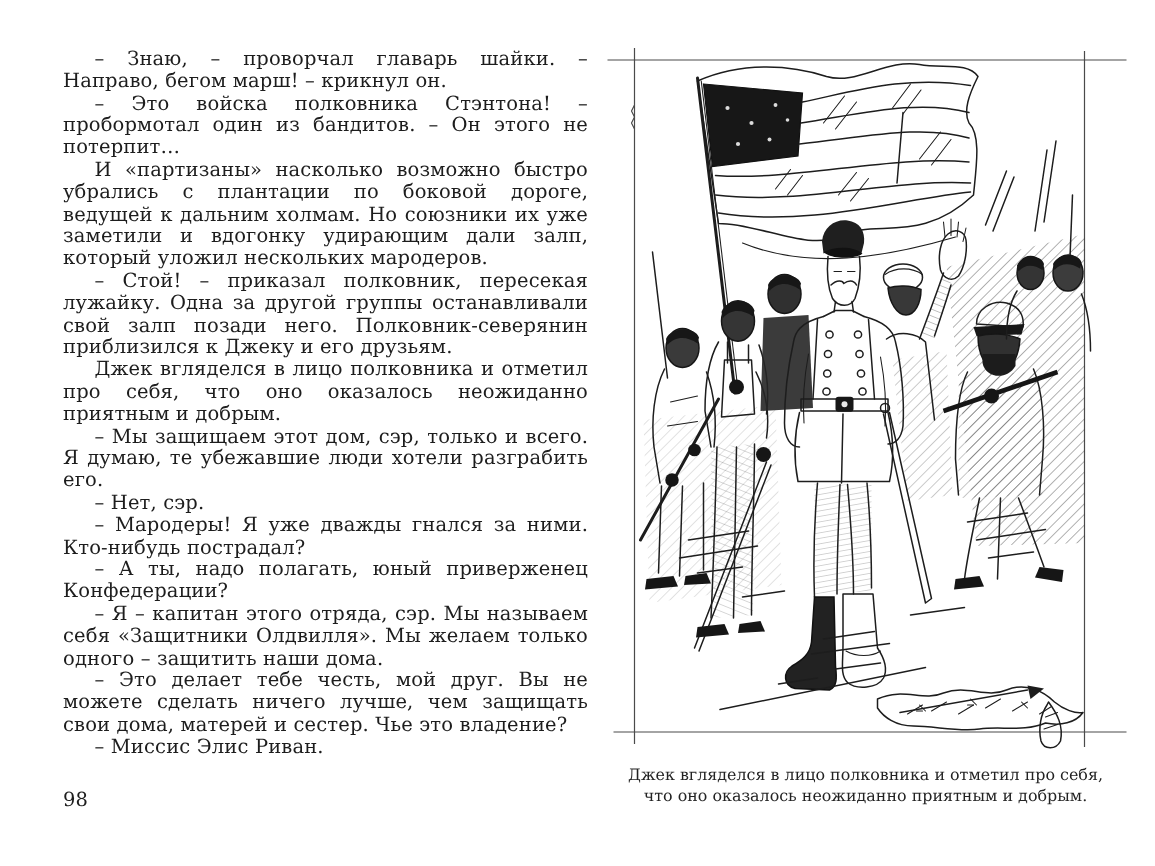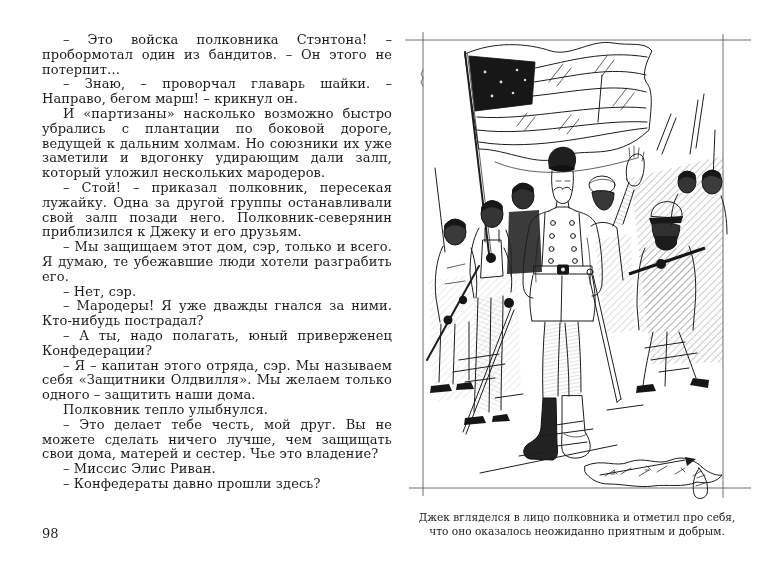--- a/index.html
+++ b/index.html
@@ -32,33 +32,32 @@
     text-align:center;color:#232323;
     font-size:10.6px;line-height:13.6px;margin-top:16px;
   }
 </style>
 </head>
 <body>
 
 <div class="spread">
 
   <div class="text-page">
+    <p>– Знаю, – проворчал главарь шайки. – Направо, бегом марш! – крикнул он.</p>
     <p>– Это войска полковника Стэнтона! – пробормотал один из бандитов. – Он этого не потерпит…</p>
-    <p>– Знаю, – проворчал главарь шайки. – Направо, бегом марш! – крикнул он.</p>
     <p>И «партизаны» насколько возможно быстро убрались с плантации по боковой дороге, ведущей к дальним холмам. Но союзники их уже заметили и вдогонку удирающим дали залп, который уложил нескольких мародеров.</p>
     <p>– Стой! – приказал полковник, пересекая лужайку. Одна за другой группы останавливали свой залп позади него. Полковник-северянин приблизился к Джеку и его друзьям.</p>
+    <p>Джек вгляделся в лицо полковника и отметил про себя, что оно оказалось неожиданно приятным и добрым.</p>
     <p>– Мы защищаем этот дом, сэр, только и всего. Я думаю, те убежавшие люди хотели разграбить его.</p>
     <p>– Нет, сэр.</p>
     <p>– Мародеры! Я уже дважды гнался за ними. Кто-нибудь пострадал?</p>
     <p>– А ты, надо полагать, юный приверженец Конфедерации?</p>
     <p>– Я – капитан этого отряда, сэр. Мы называем себя «Защитники Олдвилля». Мы желаем только одного – защитить наши дома.</p>
-    <p>Полковник тепло улыбнулся.</p>
     <p>– Это делает тебе честь, мой друг. Вы не можете сделать ничего лучше, чем защищать свои дома, матерей и сестер. Чье это владение?</p>
     <p>– Миссис Элис Риван.</p>
-    <p>– Конфедераты давно прошли здесь?</p>
   </div>
   <div class="page-number">98</div>
 
   <div class="illustration-wrap">
     <svg width="356" height="476" viewBox="0 0 356 476" xmlns="http://www.w3.org/2000/svg">
       <defs>
         <pattern id="hA" width="5" height="5" patternUnits="userSpaceOnUse" patternTransform="rotate(45)">
           <line x1="0" y1="0" x2="0" y2="5" stroke="#2a2a2a" stroke-width="0.65"></line>
         </pattern>
         <pattern id="hB" width="4.2" height="4.2" patternUnits="userSpaceOnUse" patternTransform="rotate(112)">

